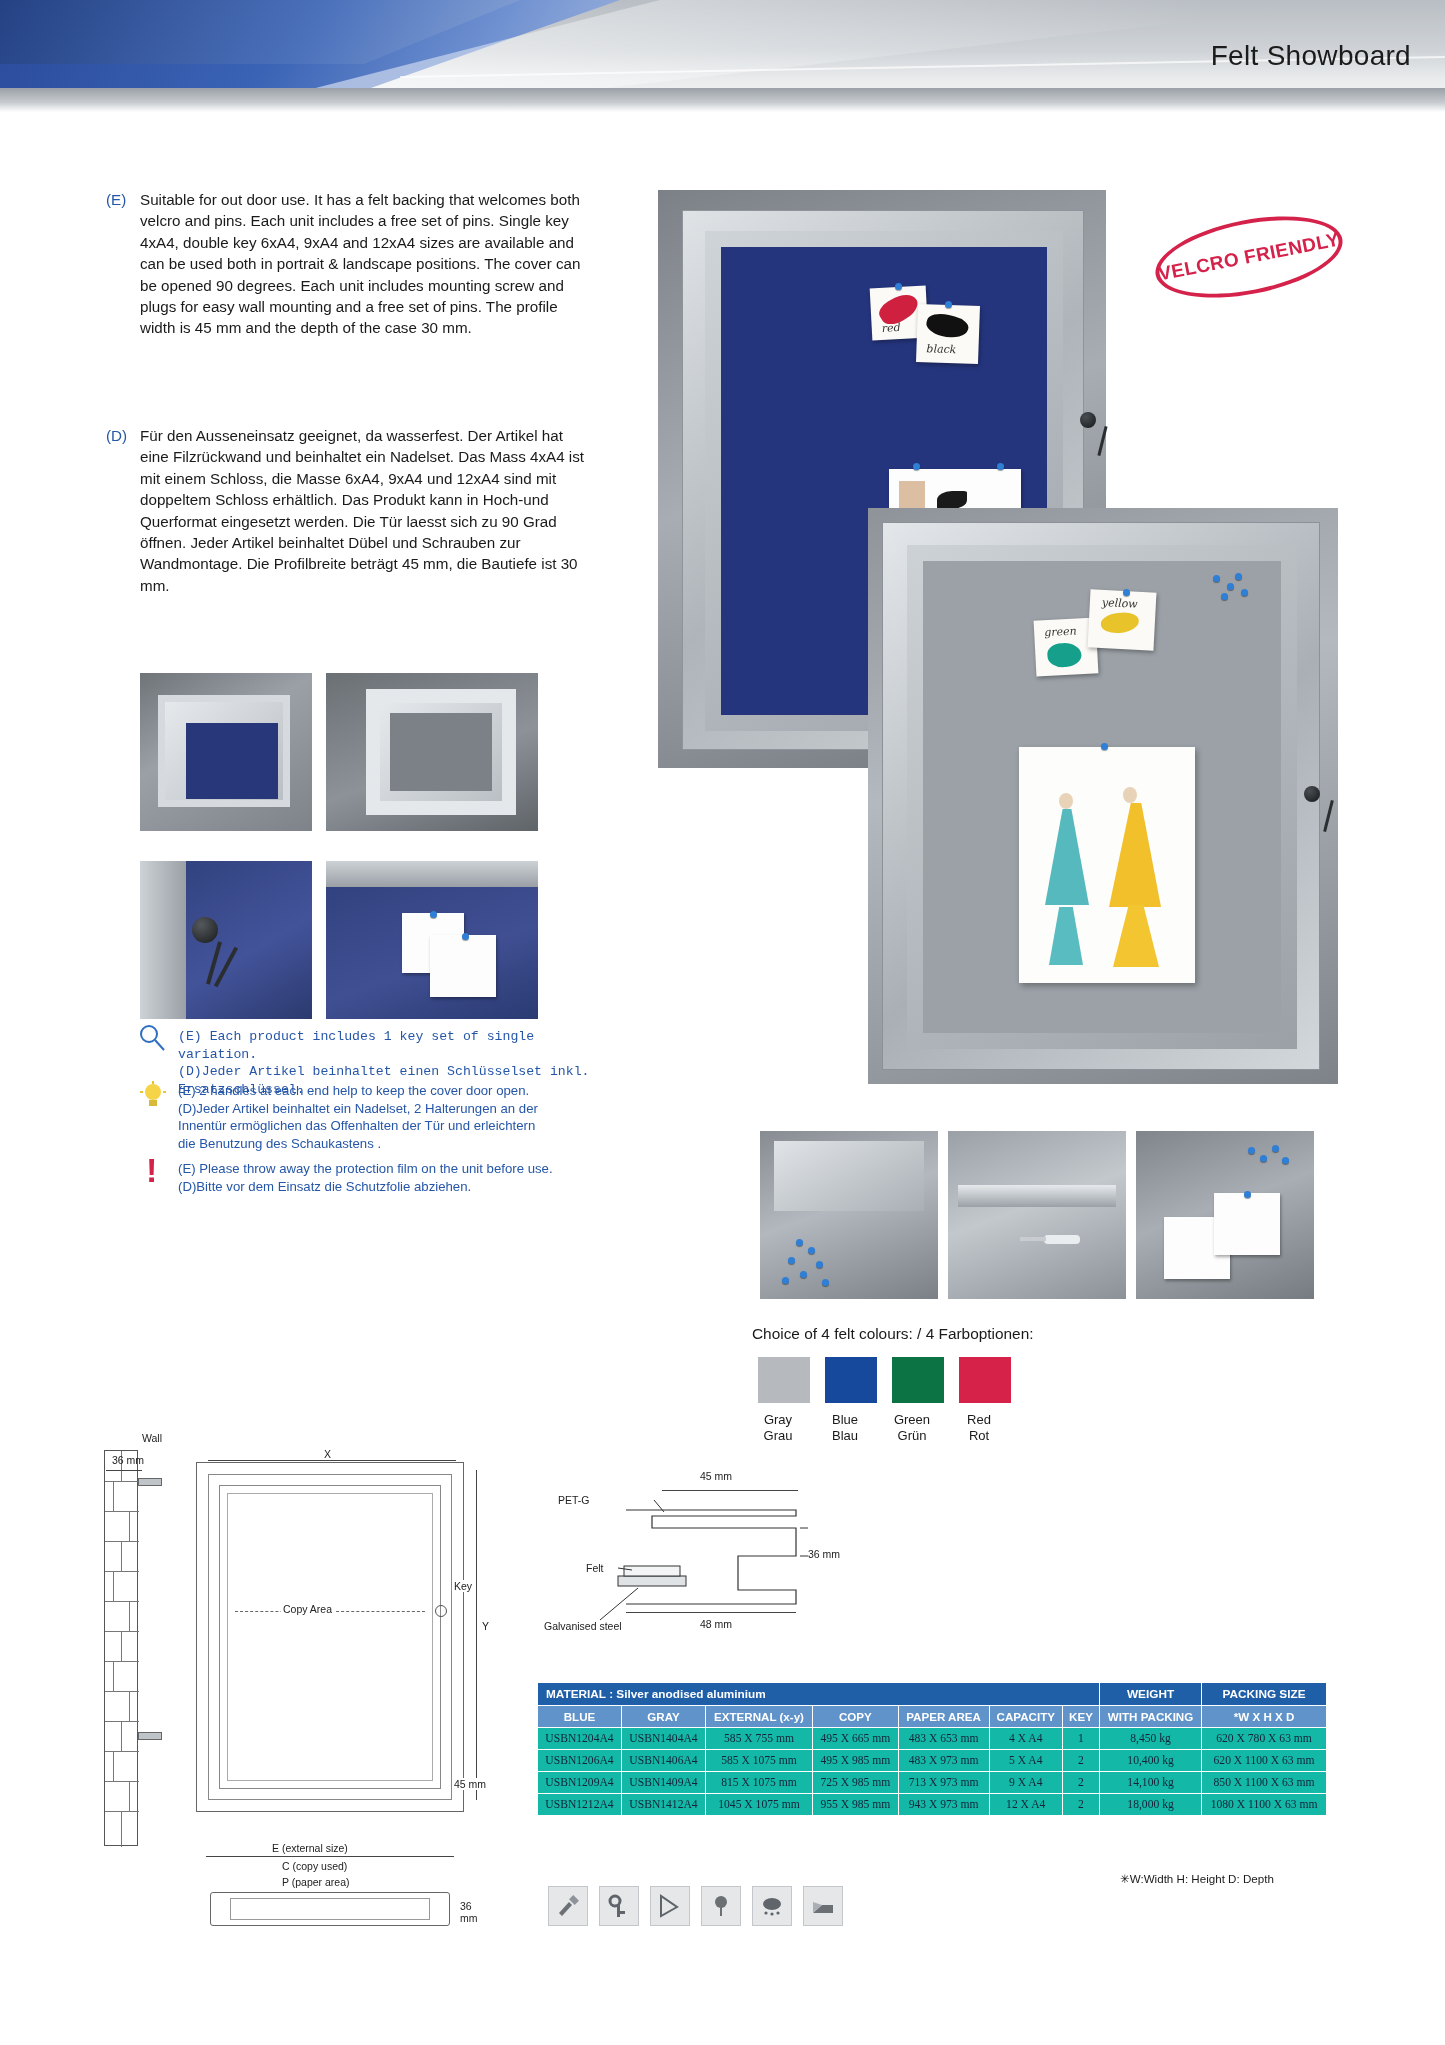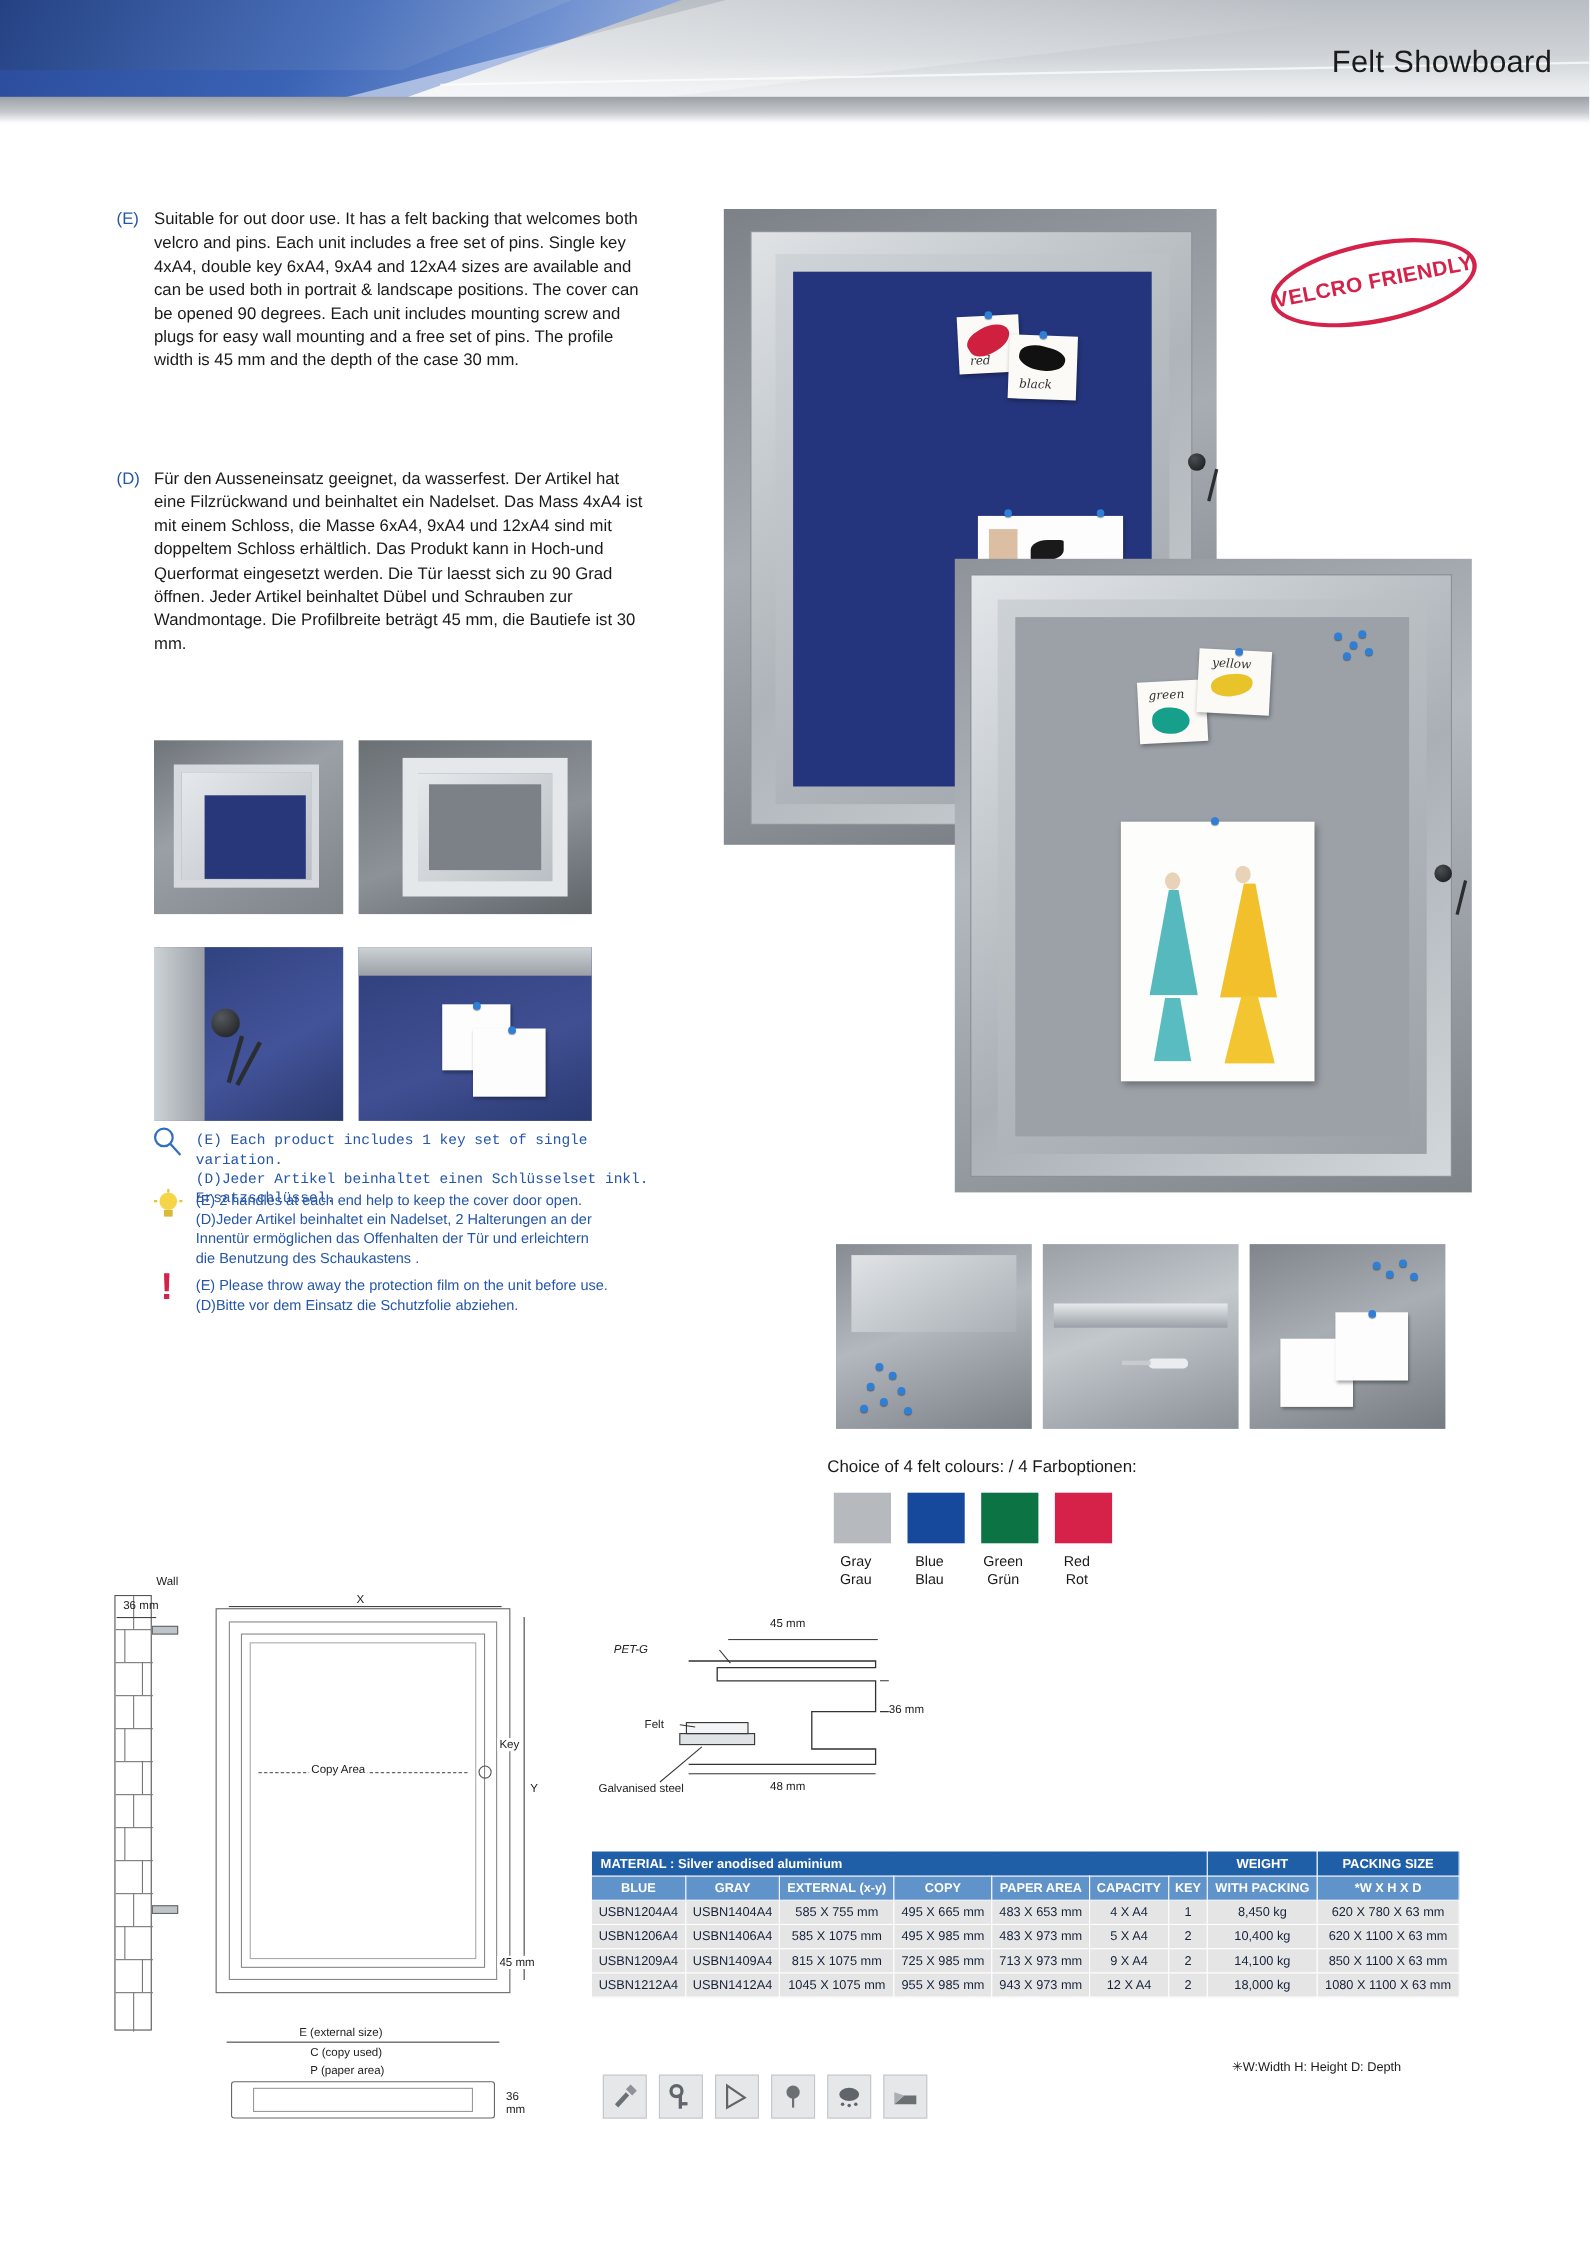--- a/index.html
+++ b/index.html
@@ -204,21 +204,21 @@
   #spec-table {
     position:absolute; left:537px; top:1682px; width:790px;
     border-collapse:collapse; font-size:11.6px;
   }
   #spec-table th, #spec-table td {
     border:1px solid #ffffff; padding:4px 5px; text-align:center; white-space:nowrap;
   }
   #spec-table thead tr.h1 th { background:#1f5fa8; color:#fff; font-size:11.8px; }
   #spec-table thead tr.h1 th.matcell { text-align:left; padding-left:8px; }
   #spec-table thead tr.h2 th { background:#5f93c9; color:#fff; }
-  #spec-table tbody td { background:#e5e5e5; color:#15243a; }
+  #spec-table tbody td { background:#14b8a6; color:#15243a;font-family:Liberation Serif, serif; }
   .table-foot {
     position:absolute; left:1120px; top:1872px; font-size:11.6px; color:#1a1a1a;
   }
 
   
   .feat-row { position:absolute; left:548px; top:1886px; display:flex; gap:11px; }
   .feat {
     width:40px; height:40px; background:#e5e7e9; border:1px solid #c3c7cb;
     display:flex; align-items:center; justify-content:center;
   }
@@ -477,21 +477,21 @@
   <div class="dimtext" style="left:74px; top:0;">E (external size)</div>
   <div class="dimline" style="left:10px; top:14px; width:248px; height:1px;"></div>
   <div class="dimtext" style="left:84px; top:18px;">C (copy used)</div>
   <div class="dimtext" style="left:84px; top:34px;">P (paper area)</div>
   <div style="position:absolute; left:14px; top:50px; width:240px; height:34px; border:1px solid #666; background:#fff; border-radius:3px;"></div>
   <div style="position:absolute; left:34px; top:56px; width:200px; height:22px; border:1px solid #999;"></div>
   <div class="dimtext" style="left:262px; top:58px;">36 mm</div>
 </div>
 
 <div class="draw" id="section-view">
-  <div class="dimtext" style="left:0; top:24px;font-style:italic;">PET-G</div>
+  <div class="dimtext" style="left:0; top:24px;">PET-G</div>
   <div class="dimtext" style="left:28px; top:92px;">Felt</div>
   <div class="dimtext" style="left:-14px; top:150px;">Galvanised steel</div>
   <div class="dimtext" style="left:142px; top:0;">45 mm</div>
   <div class="dimline" style="left:106px; top:20px; width:136px; height:1px;"></div>
   <div class="dimtext" style="left:250px; top:78px;">36 mm</div>
   <div class="dimtext" style="left:142px; top:148px;">48 mm</div>
   <div class="dimline" style="left:70px; top:142px; width:170px; height:1px;"></div>
   <svg width="340" height="180" style="position:absolute; left:0; top:0;">
     <path d="M70,40 L240,40 L240,46 L96,46 L96,58 L240,58 L240,86 L182,86 L182,120 L240,120 L240,134 L70,134" fill="none" stroke="#333" stroke-width="1.2"></path>
     <rect x="62" y="106" width="68" height="10" fill="#dfe3e6" stroke="#333" stroke-width="1"></rect>

